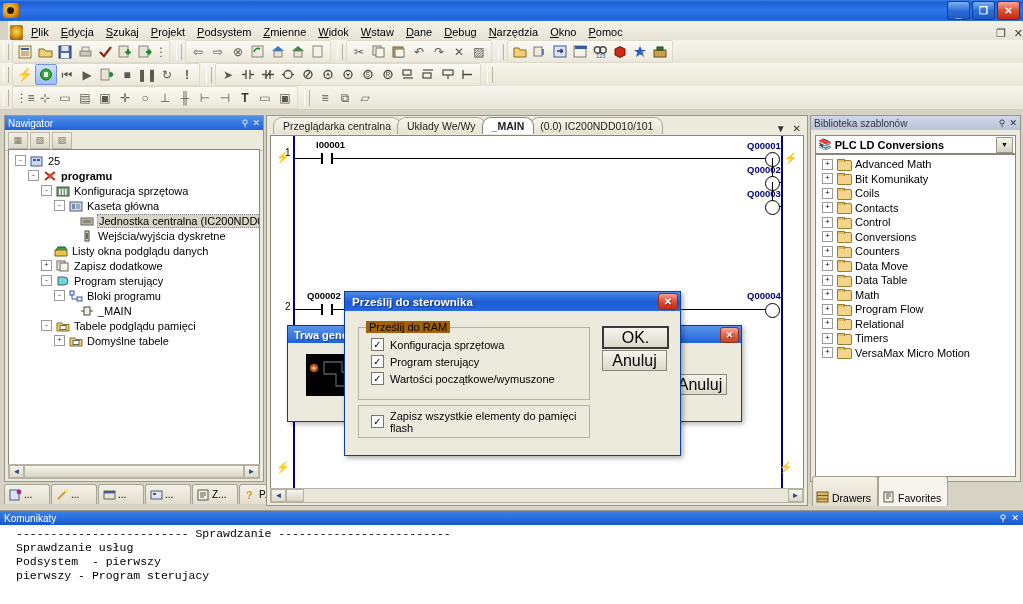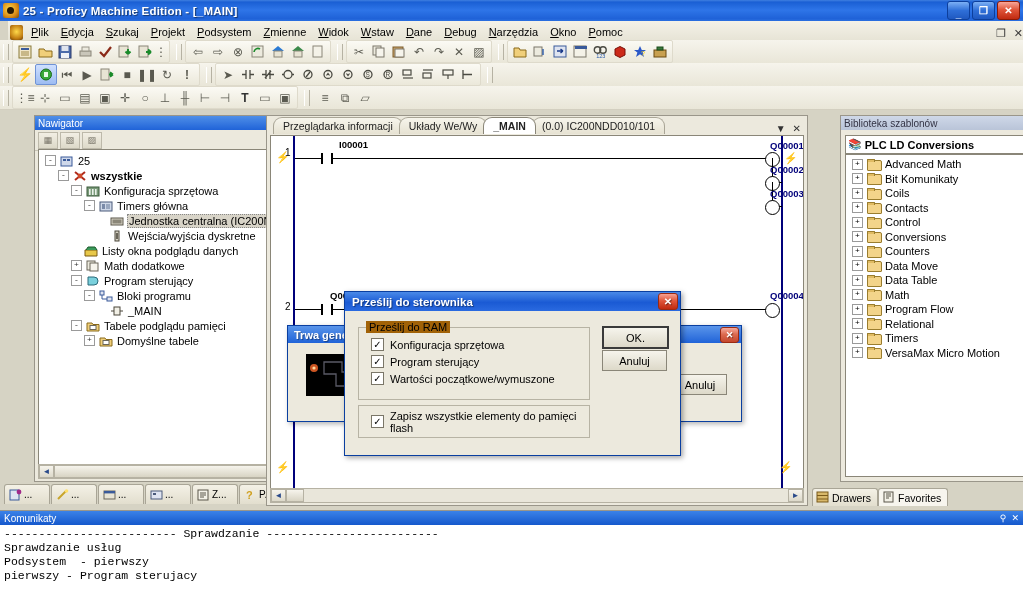--- a/index.html
+++ b/index.html
@@ -35,21 +35,21 @@
     background:linear-gradient(180deg,#f6f4ec,#e9e6d8);border-bottom:1px solid #d3cfc0;display:flex;align-items:center;}
   #tbrow1{top:40px;} #tbrow2{top:63px;} #tbrow3{top:86px;}
   .tgroup{display:flex;align-items:center;height:21px;padding:0 2px;margin-right:3px;
     background:linear-gradient(180deg,#fbfaf4,#ebe8da);border:1px solid #dedacb;border-radius:2px;}
   .grip{width:4px;height:16px;margin:0 3px;border-left:1px solid #fff;border-right:1px solid #b6b2a3;flex:none;}
   .ti{width:20px;height:19px;display:flex;align-items:center;justify-content:center;font-size:12px;color:#5a5a50;flex:none;}
   .ti.on{background:linear-gradient(180deg,#cfe0ff,#9dbcf2);border:1px solid #6f93d6;border-radius:2px;}
   .ti svg{display:block;}
 
   
-  .panel{position:absolute;background:#ece9dd;border:1px solid #9a968a;margin-left:30px;}
+  .panel{position:absolute;background:#ece9dd;border:1px solid #9a968a;}
   .ptitle{height:14px;background:linear-gradient(180deg,#4f8fe8,#2063d8);
     display:flex;align-items:center;padding:0 3px;color:#fff;font-size:10px;}
   .ptitle.grey{background:linear-gradient(180deg,#cfd8e8,#b9c4d8);color:#334;}
   .ptitle .pbtns{margin-left:auto;display:flex;gap:4px;align-items:center;font-size:9px;color:#e8eef8;}
 
   
   #nav{left:4px;top:115px;width:258px;height:365px;}
   #nav .navtb{height:18px;background:#ece9dd;border-bottom:1px solid #c9c5b6;display:flex;align-items:center;gap:2px;padding:1px 3px;}
   #nav .navtb .nb{width:18px;height:15px;border:1px solid #bdb9aa;background:linear-gradient(180deg,#f2efe4,#ddd9c9);
      display:flex;align-items:center;justify-content:center;font-size:9px;color:#7a766a;}
@@ -77,80 +77,79 @@
      background:linear-gradient(180deg,#f7f5ec,#e6e2d2);border:1px solid #a9a596;border-bottom:none;
      border-radius:9px 9px 0 0;margin-right:-4px;color:#222;}
   .dtab.active{background:#fff;font-weight:bold;z-index:3;border-color:#8a8678;}
   .dtabbtns{margin-left:auto;display:flex;gap:7px;padding-right:6px;align-items:center;color:#333;font-size:10px;}
   #canvas{position:absolute;left:3px;top:19px;right:3px;bottom:16px;background:#fff;border:1px solid #8a8678;overflow:hidden;}
   .rail{position:absolute;top:0;bottom:0;width:2px;background:#00007a;}
   .dotgrid{position:absolute;left:0;top:0;right:0;bottom:0;
     background-image:radial-gradient(#b9b9b9 0.6px,transparent 0.7px);
     background-size:48px 36px;background-position:22px 22px;}
   .rungno{position:absolute;font-size:10px;color:#000;}
-  .addr{position:absolute;font-size:9.5px;font-weight:bold;color:#00007a;font-family:"Liberation Sans",sans-serif;margin-left:23px;}
+  .addr{position:absolute;font-size:9.5px;font-weight:bold;color:#00007a;font-family:"Liberation Sans",sans-serif;}
   .wire{position:absolute;height:1px;background:#000;}
   .vwire{position:absolute;width:1px;background:#000;}
   .coil{position:absolute;width:13px;height:13px;border:1.5px solid #000;border-radius:50%;background:#fff;}
   .contact{position:absolute;width:12px;height:11px;}
   .contact i{position:absolute;top:0;width:1.5px;height:11px;background:#000;}
   .bolt{position:absolute;font-size:11px;color:#d4a017;}
   .mainhs{position:absolute;left:3px;right:3px;bottom:2px;height:13px;background:#e9e6da;border:1px solid #b6b2a3;display:flex;align-items:center;}
 
   
   #lib{left:810px;top:115px;width:209px;height:365px;}
   #libhead{position:absolute;left:4px;top:19px;right:4px;height:17px;background:#fff;border:1px solid #8a8678;display:flex;align-items:center;gap:3px;padding:0 2px;}
   #libhead .cb{margin-left:auto;width:15px;height:14px;background:linear-gradient(180deg,#f6f4ec,#d6d2c2);border:1px solid #9a968a;display:flex;align-items:center;justify-content:center;font-size:7px;}
   #libtree{position:absolute;left:4px;top:38px;right:4px;bottom:4px;background:#fff;border:1px solid #8a8678;overflow:hidden;padding:2px 0;}
   .li{display:flex;align-items:center;height:14.5px;font-size:11px;padding-left:6px;}
   .li .exp{width:9px;height:9px;border:1px solid #9a9a9a;background:#fff;font-size:8px;line-height:7px;text-align:center;margin-right:4px;flex:none;font-family:"Liberation Mono",monospace;}
   .folder{width:14px;height:11px;margin-right:4px;flex:none;position:relative;}
   .folder:before{content:"";position:absolute;left:0;top:1px;width:13px;height:9px;background:#f3d48a;border:1px solid #9a7d2e;border-radius:1px 2px 1px 1px;}
   .folder:after{content:"";position:absolute;left:0;top:0px;width:6px;height:2px;background:#e0bb63;border:1px solid #9a7d2e;border-bottom:none;border-radius:1px 1px 0 0;}
   .libtabs{position:absolute;left:812px;top:486px;width:209px;height:20px;display:flex;align-items:flex-end;}
-  .libtab{height:17px;padding:0 6px 0 3px;display:flex;align-items:center;gap:3px;font-size:10.5px;
+  .libtab{height:17px;padding:12px 6px 0 3px;display:flex;align-items:center;gap:3px;font-size:10.5px;
     background:linear-gradient(180deg,#f4f1e6,#e2dece);border:1px solid #a9a596;border-bottom:none;border-radius:3px 3px 0 0;}
   .libtab.active{background:#f7f5ee;}
 
   
   #msg{position:absolute;left:0;top:510px;width:1023px;height:94px;background:#fff;border-top:1px solid #9a968a;}
   #msg .mt{height:14px;background:linear-gradient(180deg,#3b82e8,#1558cc);color:#fff;display:flex;align-items:center;padding:0 4px;font-size:10px;}
   #msg .mt .pbtns{margin-left:auto;display:flex;gap:5px;font-size:9px;}
-  #msgbody{position:absolute;left:0;top:14px;right:0;bottom:0;background:#fff;padding:2px 4px;
+  #msgbody{position:absolute;left:0;top:14px;right:0;bottom:0;background:#fff;padding:2px 16px;
     font-family:"Liberation Mono",monospace;font-size:11.5px;line-height:14px;white-space:pre;overflow:hidden;}
 
   
   .dlg{position:absolute;background:#ece9dd;border:1px solid #0a3fa0;box-shadow:2px 2px 5px rgba(0,0,0,.35);}
   .dlg .dt{height:19px;background:linear-gradient(180deg,#4a8ae8,#1a5ad4 55%,#2a6ae0);
      display:flex;align-items:center;padding:0 2px 0 7px;color:#fff;font-weight:bold;font-size:11.5px;text-shadow:1px 1px 1px rgba(0,0,0,.45);}
   .dlg .dt .x{margin-left:auto;width:18px;height:15px;border:1px solid #9a2a12;border-radius:3px;
      background:linear-gradient(180deg,#f7a193,#e0563a 45%,#c02a10);display:flex;align-items:center;justify-content:center;font-size:10px;}
   .gbox{position:absolute;border:1px solid #b7b3a4;border-top-color:#b7b3a4;}
   .gbox .glab{position:absolute;top:-7px;left:7px;background:#a16207;padding:0 3px;font-size:11px;}
   .ck{display:flex;align-items:center;font-size:11px;height:17px;}
   .ck .box{width:11px;height:11px;border:1px solid #7a7668;background:#fff;margin-right:6px;
      display:flex;align-items:center;justify-content:center;font-size:10px;color:#000;line-height:9px;flex:none;}
   .btn{position:absolute;height:19px;background:linear-gradient(180deg,#f6f4ec,#ddd9c9);
-     border:1px solid #8a8678;display:flex;align-items:center;justify-content:center;font-size:11px;}
+     border:1px solid #8a8678;display:flex;align-items:center;justify-content:center;font-size:16px;}
   .btn.def{border:2px solid #3a3a3a;}
   .prog{position:absolute;background:#ece9dd;border:1px solid #0a3fa0;box-shadow:2px 2px 5px rgba(0,0,0,.3);}
   .prog .dt{height:17px;background:linear-gradient(180deg,#5a95ea,#2063d8);color:#fff;font-weight:bold;
      font-size:11px;display:flex;align-items:center;padding:0 2px 0 6px;text-shadow:1px 1px 1px rgba(0,0,0,.4);}
   .prog .dt .x{margin-left:auto;width:17px;height:14px;border:1px solid #9a2a12;border-radius:3px;
      background:linear-gradient(180deg,#f5aa9d,#dd6b50 45%,#c4462c);display:flex;align-items:center;justify-content:center;font-size:9px;}
   .anim{position:absolute;background:#000;overflow:hidden;}
 </style>
 </head>
 <body>
 
 <div id="app">
 
   <div class="titlebar">
     <div class="tb-ico"></div>
-    <span class="tb-title">25 - Proficy Machine Edition - [_MAIN]</span>
     <div class="tb-btns">
       <div class="tb-btn">
           <span style="margin-top:5px">_</span>
         </div>
       <div class="tb-btn">❐</div>
       <div class="tb-btn close">✕</div>
     </div>
   </div>
 
   <div class="menubar">
@@ -474,21 +473,21 @@
           <span class="lbl">25</span>
         </div>
         <div class="tn bold" style="padding-left: 17px;">
           <span class="exp">-</span>
           <span class="ico">
             <svg width="14" height="12">
               <path d="M2 2l10 8M12 2L2 10" stroke="#b02a1a" stroke-width="2"></path>
               <circle cx="7" cy="6" r="2.4" fill="#d04a2a"></circle>
             </svg>
           </span>
-          <span class="lbl">wszystkie</span>
+          <span class="lbl">programu</span>
         </div>
         <div class="tn" style="padding-left: 30px;">
           <span class="exp">-</span>
           <span class="ico">
             <svg width="14" height="12">
               <rect x="1" y="2" width="12" height="9" fill="#7a9a7a" stroke="#3a5a3a"></rect>
               <rect x="3" y="4" width="1.6" height="6" fill="#eaf2ea"></rect>
               <rect x="6" y="4" width="1.6" height="6" fill="#eaf2ea"></rect>
               <rect x="9" y="4" width="1.6" height="6" fill="#eaf2ea"></rect>
             </svg>
@@ -497,21 +496,21 @@
         </div>
         <div class="tn" style="padding-left: 43px;">
           <span class="exp">-</span>
           <span class="ico">
             <svg width="14" height="12">
               <rect x="1" y="2" width="12" height="9" fill="#cfd8e8" stroke="#4a5a7a"></rect>
               <rect x="3" y="4" width="3" height="5" fill="#7a8aa8"></rect>
               <rect x="7" y="4" width="4" height="5" fill="#9aa8c0"></rect>
             </svg>
           </span>
-          <span class="lbl">Timers główna</span>
+          <span class="lbl">Kaseta główna</span>
         </div>
         <div class="tn sel" style="padding-left: 56px;">
           <span class="noexp"></span>
           <span class="ico">
             <svg width="14" height="12">
               <rect x="1" y="3" width="12" height="7" fill="#d6d2c4" stroke="#5a564a"></rect>
               <rect x="2.5" y="4.5" width="9" height="4" fill="#8a8678"></rect>
             </svg>
           </span>
           <span class="lbl">Jednostka centralna (IC200NDD010/</span>
@@ -537,21 +536,21 @@
           <span class="lbl">Listy okna podglądu danych</span>
         </div>
         <div class="tn" style="padding-left: 30px;">
           <span class="exp">+</span>
           <span class="ico">
             <svg width="14" height="12">
               <rect x="1" y="1" width="8" height="9" fill="#eceade" stroke="#6a665a"></rect>
               <rect x="4" y="3" width="8" height="8" fill="#f6f4ec" stroke="#6a665a"></rect>
             </svg>
           </span>
-          <span class="lbl">Math dodatkowe</span>
+          <span class="lbl">Zapisz dodatkowe</span>
         </div>
         <div class="tn" style="padding-left: 30px;">
           <span class="exp">-</span>
           <span class="ico">
             <svg width="14" height="12">
               <path d="M2 2h6a4 4 0 010 8H2z" fill="#7ad0dc" stroke="#2a6a7a"></path>
             </svg>
           </span>
           <span class="lbl">Program sterujący</span>
         </div>
@@ -655,21 +654,21 @@
           <svg width="13" height="12">
             <text x="2" y="10" font-size="11" fill="#d0a020" font-family="Liberation Sans" font-weight="bold">?</text>
           </svg>
         </span>
         <span>P...</span>
       </div>
     </div>
 
   <div id="main">
     <div class="doctabs" id="doctabs">
-      <div class="dtab">Przeglądarka informacji</div>
+      <div class="dtab">Przeglądarka centralna</div>
         <div class="dtab">Układy We/Wy</div>
         <div class="dtab active">_MAIN</div>
         <div class="dtab">(0.0) IC200NDD010/101</div>
         <div class="dtabbtns">
         <span>▼</span>
         <span>✕</span>
       </div>
     </div>
 
     <div id="canvas">

